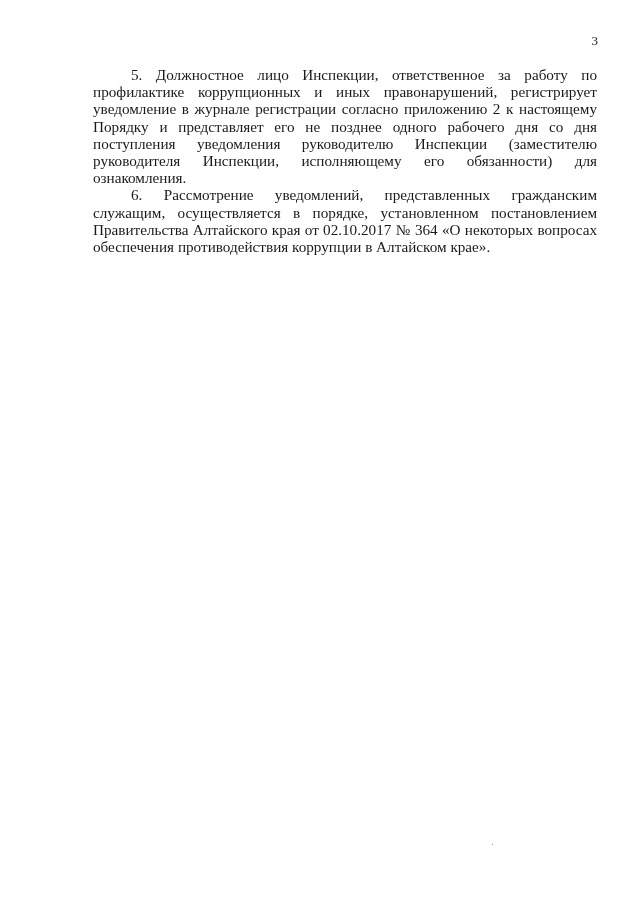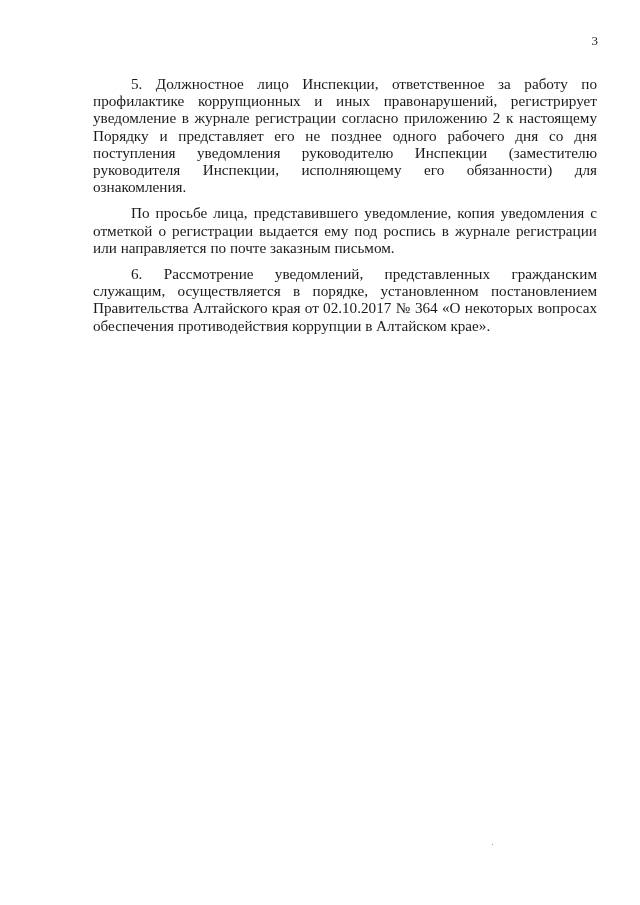--- a/index.html
+++ b/index.html
@@ -30,35 +30,33 @@
       font-size: 15.2px;
       line-height: 17.2px;
     }
     .para {
       margin: 0;
       text-align: justify;
       text-align-last: left;
     }
     .indent {
       text-indent: 38px;
-      margin-top: 9px;
     }
     .speck {
       position: absolute;
       left: 492px;
       top: 844px;
       width: 1px;
       height: 1px;
       background: #999;
     }
   </style>
 </head>
 <body>
 
 <div class="page-number">3</div>
 
 <div class="content">
   <p class="para indent">5. Должностное лицо Инспекции, ответственное за работу по профилактике коррупционных и иных правонарушений, регистрирует уведомление в журнале регистрации согласно приложению 2 к настоящему Порядку и представляет его не позднее одного рабочего дня со дня поступления уведомления руководителю Инспекции (заместителю руководителя Инспекции, исполняющему его обязанности) для ознакомления.</p>
-  <p class="para indent">По просьбе лица, представившего уведомление, копия уведомления с отметкой о регистрации выдается ему под роспись в журнале регистрации или направляется по почте заказным письмом.</p>
   <p class="para indent">6. Рассмотрение уведомлений, представленных гражданским служащим, осуществляется в порядке, установленном постановлением Правительства Алтайского края от 02.10.2017 № 364 «О некоторых вопросах обеспечения противодействия коррупции в Алтайском крае».</p>
 </div>
 
 <div class="speck"></div>
 
 </body></html>

